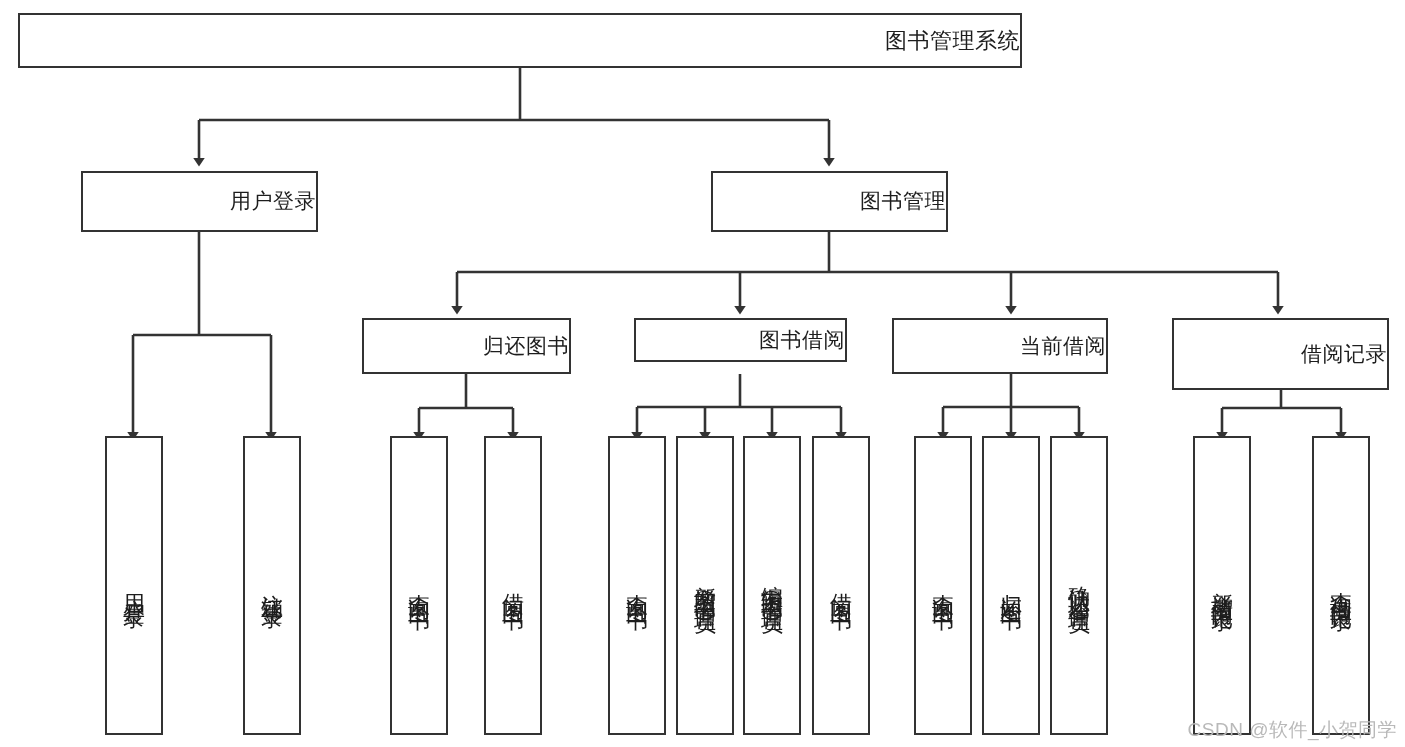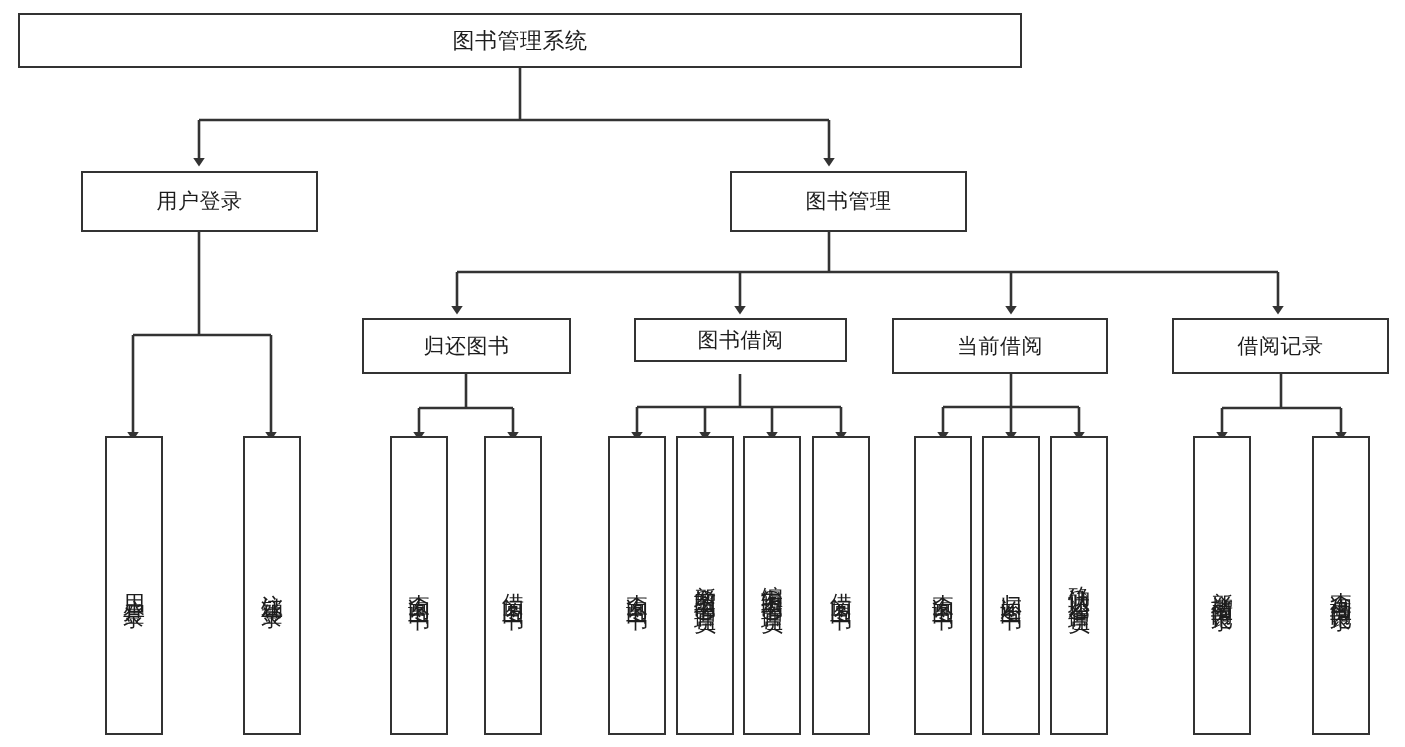--- a/index.html
+++ b/index.html
@@ -26,21 +26,21 @@
     height: 747px;
     pointer-events: none;
   }
   .node {
     position: absolute;
     box-sizing: border-box;
     background: #ffffff;
     border: 2px solid #333333;
     display: flex;
     align-items: center;
-    justify-content: center;
+    justify-content: flex-end;
     color: #222222;
   }
   .node .node-label {
     display: block;
     text-align: center;
     line-height: 1.18;
     color: #1d1d1d;
   }
   
   .node.horiz .node-label {
@@ -136,37 +136,37 @@
   </svg>
 
   <div class="node horiz root" style="left:18px; top:13px; width:1004px; height:55px;">
     <span class="node-label">图书管理系统</span>
   </div>
 
   <div class="node horiz" style="left:81px; top:171px; width:237px; height:61px;">
     <span class="node-label">用户登录</span>
   </div>
 
-  <div class="node horiz" style="left:730px; top:171px; width:237px; height:61px;">
+  <div class="node horiz" style="left:711px; top:171px; width:237px; height:61px;">
     <span class="node-label">图书管理</span>
   </div>
 
   <div class="node horiz" style="left:362px; top:318px; width:209px; height:56px;">
     <span class="node-label">归还图书</span>
   </div>
 
   <div class="node horiz" style="left:634px; top:318px; width:213px; height:44px;">
     <span class="node-label">图书借阅</span>
   </div>
 
   <div class="node horiz" style="left:892px; top:318px; width:216px; height:56px;">
     <span class="node-label">当前借阅</span>
   </div>
 
-  <div class="node horiz" style="left:1172px; top:318px; width:217px; height:56px;">
+  <div class="node horiz" style="left:1172px; top:318px; width:217px; height:72px;">
     <span class="node-label">借阅记录</span>
   </div>
 
   <div class="node vert" style="left:105px; top:436px; width:58px; height:299px;">
     <span class="node-label">用户登录</span>
   </div>
 
   <div class="node vert" style="left:243px; top:436px; width:58px; height:299px;">
     <span class="node-label">注销登录</span>
   </div>
@@ -208,14 +208,15 @@
   </div>
 
   <div class="node vert tall" style="left:1193px; top:436px; width:58px; height:299px;">
     <span class="node-label">新增借阅记录</span>
   </div>
 
   <div class="node vert tall" style="left:1312px; top:436px; width:58px; height:299px;">
     <span class="node-label">查询借阅记录</span>
   </div>
 
+  <div id="watermark">CSDN @软件_小贺同学</div>
 
 </div>
 
 </body></html>

